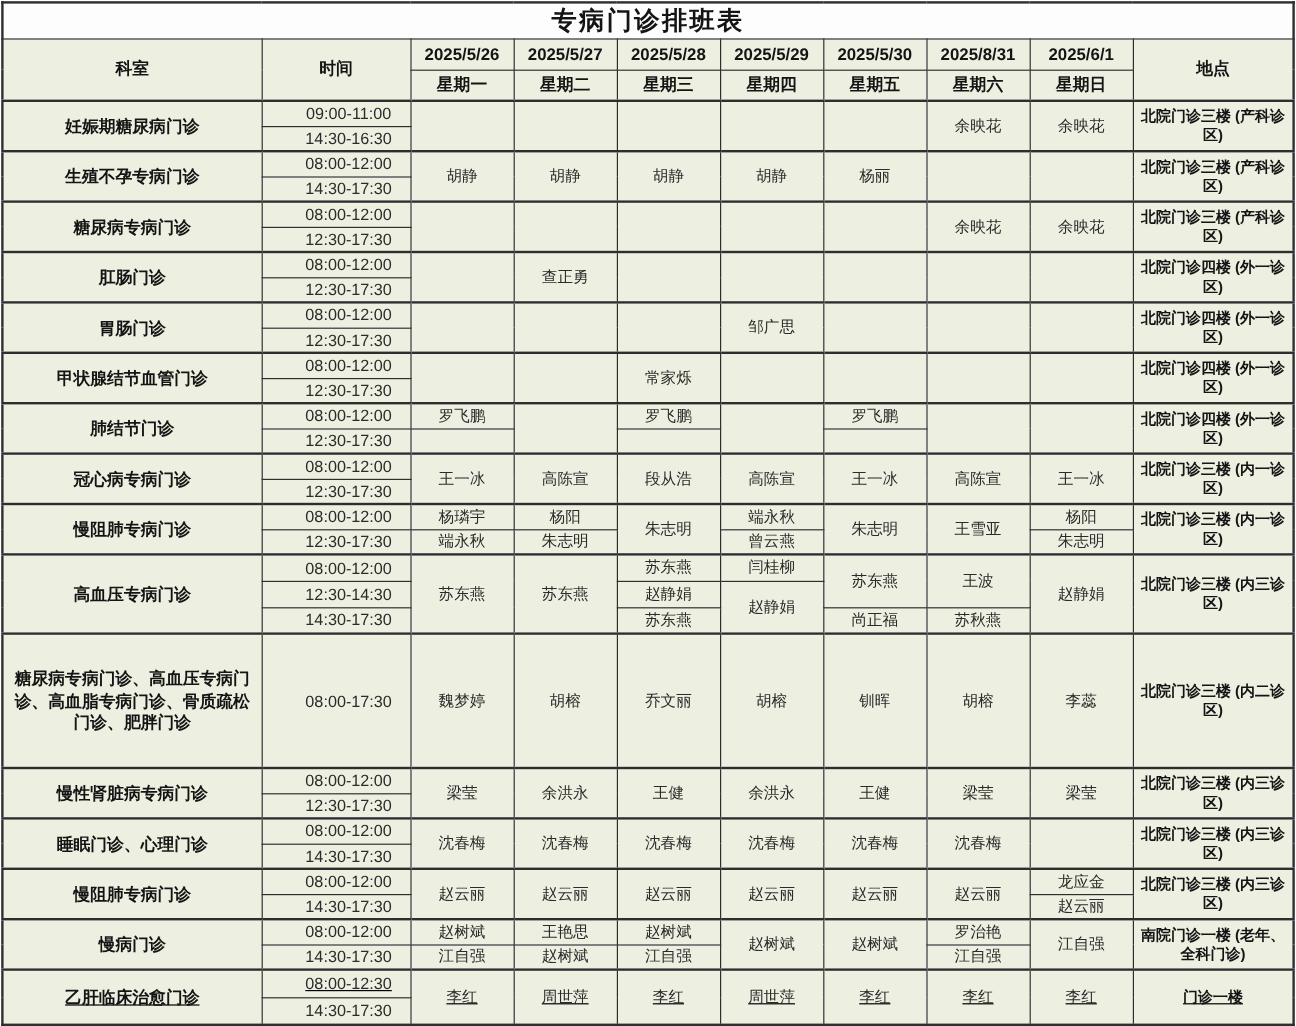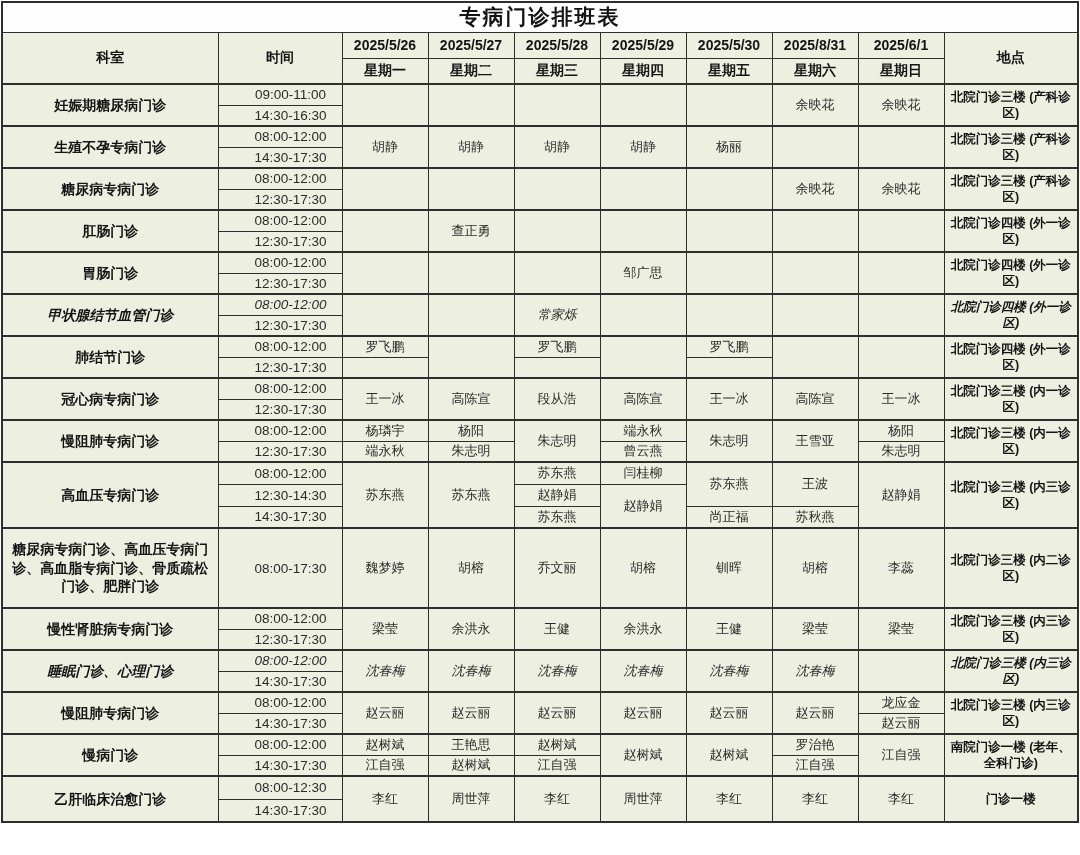--- a/index.html
+++ b/index.html
@@ -166,21 +166,21 @@
           <td class="name" rowspan="2"></td>
           <td class="name" rowspan="2">邹广思</td>
           <td class="name" rowspan="2"></td>
           <td class="name" rowspan="2"></td>
           <td class="name" rowspan="2"></td>
           <td class="loc" rowspan="2">北院门诊四楼 (外一诊区)</td>
         </tr>
         <tr style="height: 21px;">
           <td class="time">12:30-17:30</td>
         </tr>
-        <tr class="group-start" style="height: 21px; font-style: italic;">
+        <tr class="group-start" style="height: 21px;">
           <td class="dept" rowspan="2">甲状腺结节血管门诊</td>
           <td class="time">08:00-12:00</td>
           <td class="name" rowspan="2"></td>
           <td class="name" rowspan="2"></td>
           <td class="name" rowspan="2">常家烁</td>
           <td class="name" rowspan="2"></td>
           <td class="name" rowspan="2"></td>
           <td class="name" rowspan="2"></td>
           <td class="name" rowspan="2"></td>
           <td class="loc" rowspan="2">北院门诊四楼 (外一诊区)</td>
@@ -256,21 +256,21 @@
           <td class="time">12:30-14:30</td>
           <td class="name" rowspan="1">赵静娟</td>
           <td class="name" rowspan="2">赵静娟</td>
         </tr>
         <tr style="height: 22px;">
           <td class="time">14:30-17:30</td>
           <td class="name" rowspan="1">苏东燕</td>
           <td class="name" rowspan="1">尚正福</td>
           <td class="name" rowspan="1">苏秋燕</td>
         </tr>
-        <tr class="group-start" style="height: 80px;">
+        <tr class="group-start" style="height: 112px;">
           <td class="dept" rowspan="1">糖尿病专病门诊、高血压专病门诊、高血脂专病门诊、骨质疏松门诊、肥胖门诊</td>
           <td class="time">08:00-17:30</td>
           <td class="name" rowspan="1">魏梦婷</td>
           <td class="name" rowspan="1">胡榕</td>
           <td class="name" rowspan="1">乔文丽</td>
           <td class="name" rowspan="1">胡榕</td>
           <td class="name" rowspan="1">钏晖</td>
           <td class="name" rowspan="1">胡榕</td>
           <td class="name" rowspan="1">李蕊</td>
           <td class="loc" rowspan="1">北院门诊三楼 (内二诊区)</td>
@@ -283,21 +283,21 @@
           <td class="name" rowspan="2">王健</td>
           <td class="name" rowspan="2">余洪永</td>
           <td class="name" rowspan="2">王健</td>
           <td class="name" rowspan="2">梁莹</td>
           <td class="name" rowspan="2">梁莹</td>
           <td class="loc" rowspan="2">北院门诊三楼 (内三诊区)</td>
         </tr>
         <tr style="height: 21px;">
           <td class="time">12:30-17:30</td>
         </tr>
-        <tr class="group-start" style="height: 21px; font-style: italic;">
+        <tr class="group-start" style="height: 21px;">
           <td class="dept" rowspan="2">睡眠门诊、心理门诊</td>
           <td class="time">08:00-12:00</td>
           <td class="name" rowspan="2">沈春梅</td>
           <td class="name" rowspan="2">沈春梅</td>
           <td class="name" rowspan="2">沈春梅</td>
           <td class="name" rowspan="2">沈春梅</td>
           <td class="name" rowspan="2">沈春梅</td>
           <td class="name" rowspan="2">沈春梅</td>
           <td class="name" rowspan="2"></td>
           <td class="loc" rowspan="2">北院门诊三楼 (内三诊区)</td>
@@ -333,21 +333,21 @@
           <td class="name" rowspan="2">江自强</td>
           <td class="loc" rowspan="2">南院门诊一楼 (老年、全科门诊)</td>
         </tr>
         <tr style="height: 21px;">
           <td class="time">14:30-17:30</td>
           <td class="name" rowspan="1">江自强</td>
           <td class="name" rowspan="1">赵树斌</td>
           <td class="name" rowspan="1">江自强</td>
           <td class="name" rowspan="1">江自强</td>
         </tr>
-        <tr class="group-start" style="height: 23px;">
+        <tr class="group-start" style="height: 23px; text-decoration: underline;">
           <td class="dept" rowspan="2">乙肝临床治愈门诊</td>
           <td class="time">08:00-12:30</td>
           <td class="name" rowspan="2">李红</td>
           <td class="name" rowspan="2">周世萍</td>
           <td class="name" rowspan="2">李红</td>
           <td class="name" rowspan="2">周世萍</td>
           <td class="name" rowspan="2">李红</td>
           <td class="name" rowspan="2">李红</td>
           <td class="name" rowspan="2">李红</td>
           <td class="loc" rowspan="2">门诊一楼</td>

